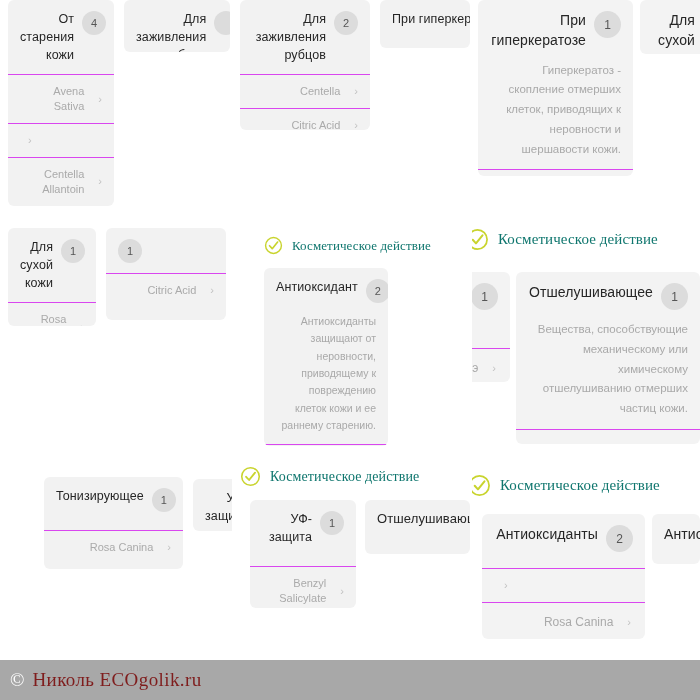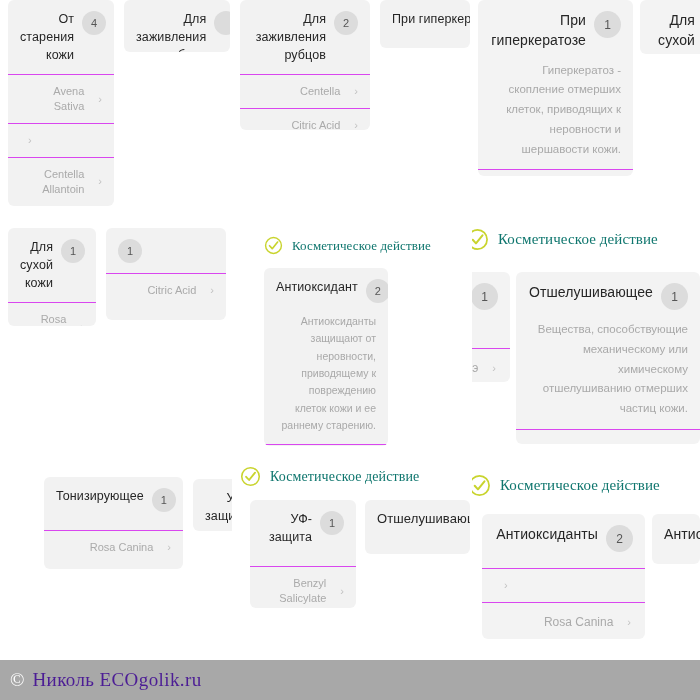--- a/index.html
+++ b/index.html
@@ -103,21 +103,21 @@
     position: absolute;
     left: 0; bottom: 0;
     width: 700px; height: 40px;
     background: #a8a8a8;
     display: flex;
     align-items: center;
     padding-left: 10px;
     gap: 8px;
   }
   #watermark .wm-text {
-    color: #4c1d95;
+    color: #7f1d1d;
     font-family: "Liberation Serif", serif;
     font-size: 19px;
     letter-spacing: .4px;
   }
   #watermark .wm-c {
     color: #ffffff;
     font-family: "Liberation Serif", serif;
     font-size: 19px;
   }
 </style>

